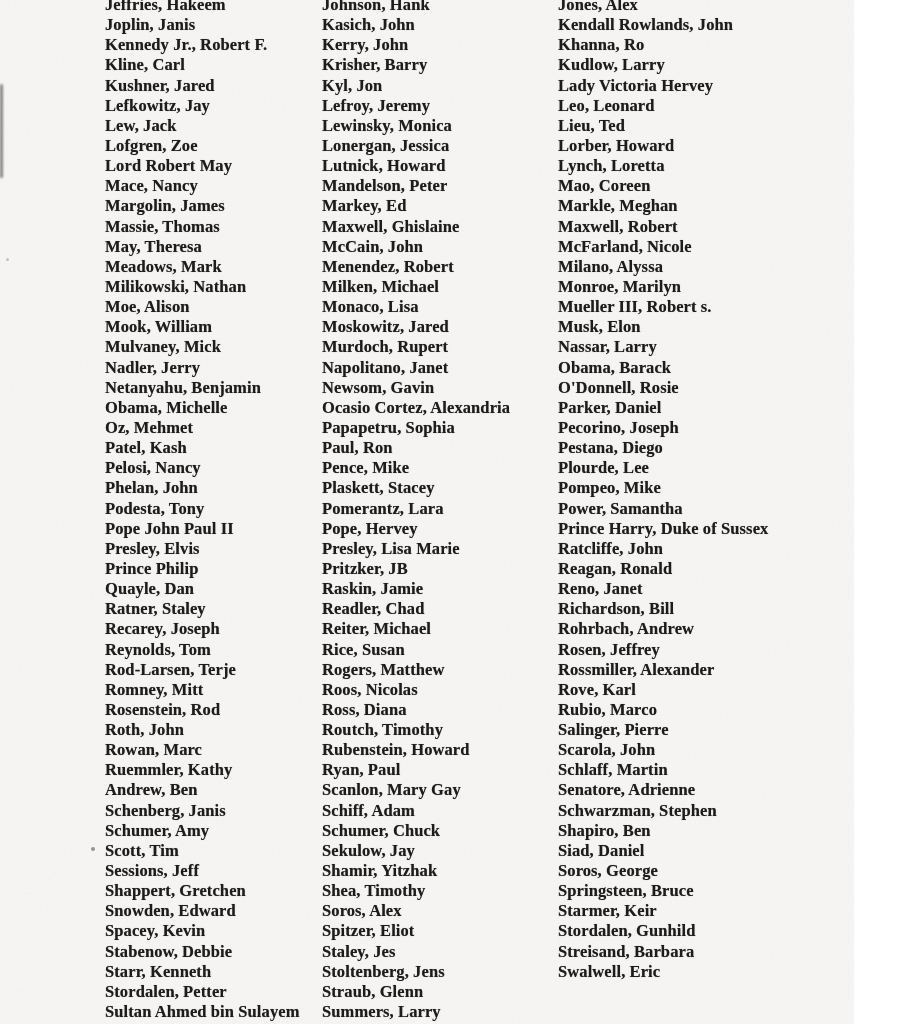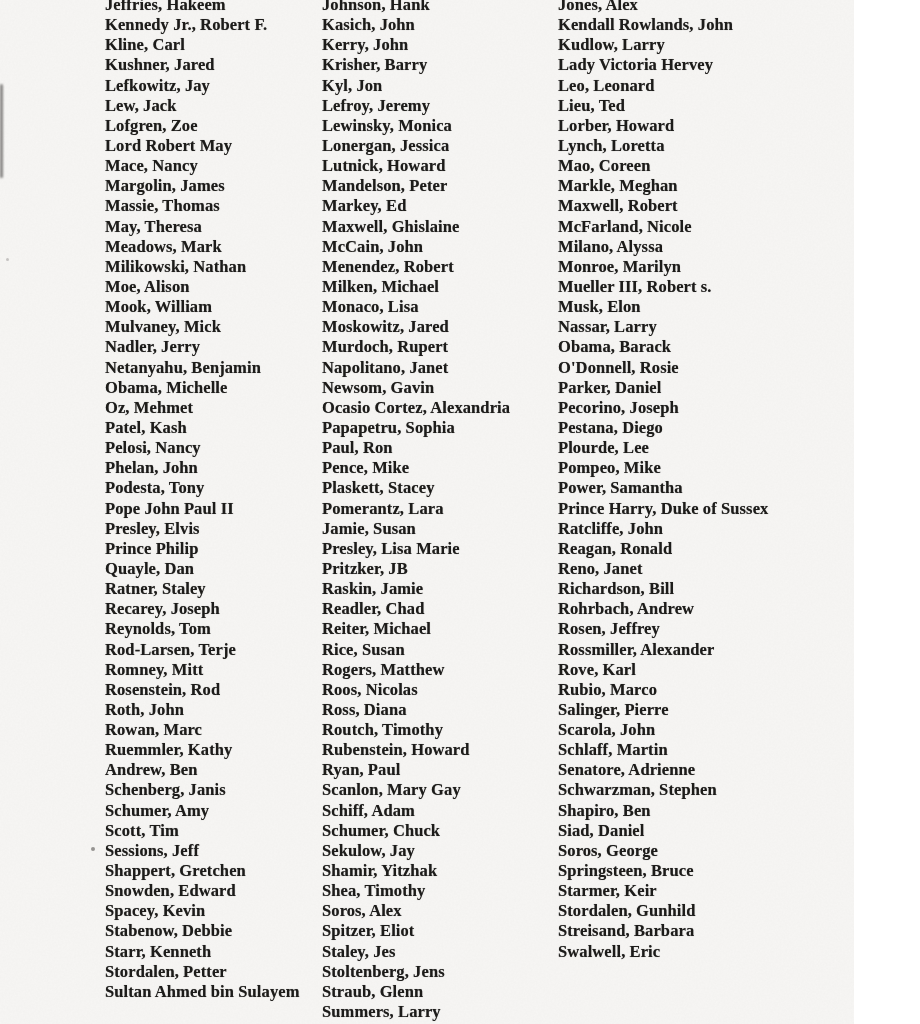--- a/index.html
+++ b/index.html
@@ -71,20 +71,21 @@
     <rect width="920" height="1024" filter="url(#grain)" opacity="0.10"></rect>
   </svg>
 
   <div class="scan-edge-artifact"></div>
   <div class="speck speck-1"></div>
   <div class="speck speck-2"></div>
   <div class="speck speck-3"></div>
 
   <div class="name-column col-1">
       <div class="name-line">Jeffries, Hakeem</div>
+      <div class="name-line">Joplin, Janis</div>
       <div class="name-line">Kennedy Jr., Robert F.</div>
       <div class="name-line">Kline, Carl</div>
       <div class="name-line">Kushner, Jared</div>
       <div class="name-line">Lefkowitz, Jay</div>
       <div class="name-line">Lew, Jack</div>
       <div class="name-line">Lofgren, Zoe</div>
       <div class="name-line">Lord Robert May</div>
       <div class="name-line">Mace, Nancy</div>
       <div class="name-line">Margolin, James</div>
       <div class="name-line">Massie, Thomas</div>
@@ -149,21 +150,21 @@
       <div class="name-line">Moskowitz, Jared</div>
       <div class="name-line">Murdoch, Rupert</div>
       <div class="name-line">Napolitano, Janet</div>
       <div class="name-line">Newsom, Gavin</div>
       <div class="name-line">Ocasio Cortez, Alexandria</div>
       <div class="name-line">Papapetru, Sophia</div>
       <div class="name-line">Paul, Ron</div>
       <div class="name-line">Pence, Mike</div>
       <div class="name-line">Plaskett, Stacey</div>
       <div class="name-line">Pomerantz, Lara</div>
-      <div class="name-line">Jamie, Susan</div>
+      <div class="name-line">Pope, Hervey</div>
       <div class="name-line">Presley, Lisa Marie</div>
       <div class="name-line">Pritzker, JB</div>
       <div class="name-line">Raskin, Jamie</div>
       <div class="name-line">Readler, Chad</div>
       <div class="name-line">Reiter, Michael</div>
       <div class="name-line">Rice, Susan</div>
       <div class="name-line">Rogers, Matthew</div>
       <div class="name-line">Roos, Nicolas</div>
       <div class="name-line">Ross, Diana</div>
       <div class="name-line">Routch, Timothy</div>
@@ -179,20 +180,21 @@
       <div class="name-line">Spitzer, Eliot</div>
       <div class="name-line">Staley, Jes</div>
       <div class="name-line">Stoltenberg, Jens</div>
       <div class="name-line">Straub, Glenn</div>
       <div class="name-line">Summers, Larry</div>
     </div>
 
   <div class="name-column col-3">
       <div class="name-line">Jones, Alex</div>
       <div class="name-line">Kendall Rowlands, John</div>
+      <div class="name-line">Khanna, Ro</div>
       <div class="name-line">Kudlow, Larry</div>
       <div class="name-line">Lady Victoria Hervey</div>
       <div class="name-line">Leo, Leonard</div>
       <div class="name-line">Lieu, Ted</div>
       <div class="name-line">Lorber, Howard</div>
       <div class="name-line">Lynch, Loretta</div>
       <div class="name-line">Mao, Coreen</div>
       <div class="name-line">Markle, Meghan</div>
       <div class="name-line">Maxwell, Robert</div>
       <div class="name-line">McFarland, Nicole</div>

